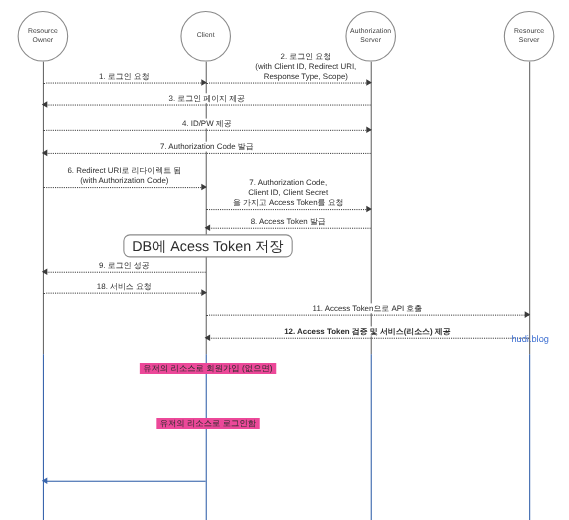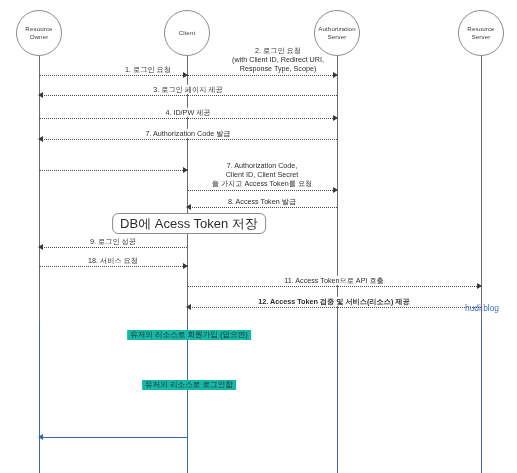--- a/index.html
+++ b/index.html
@@ -106,21 +106,21 @@
     transform: translateX(-50%);
     z-index: 6;
   }
   .free-text {
     position: absolute;
     font-size: 7.6px;
     line-height: 10px;
     color: #2c2c2c;
     white-space: nowrap;
     transform: translateX(-50%);
-    background: #14b8a6;
+    background: #ec4899;
     padding: 0 3px;
     z-index: 4;
   }
   .watermark {
     position: absolute;
     font-size: 8.4px;
     color: #3d6fd1;
     white-space: nowrap;
     z-index: 7;
   }
@@ -155,21 +155,21 @@
   </div>
   <div class="actor" style="left:458px; top:10px;">
     <span class="actor-label">Resource
 Server</span>
   </div>
 
   <div class="msg" style="left:39px; top:75px; width:148px;">
     <div class="line"></div>
     <div class="head right"></div>
   </div>
-  <div class="msg-label" style="left:113px; top:74px;margin-left:35px;">1. 로그인 요청</div>
+  <div class="msg-label" style="left:113px; top:74px;">1. 로그인 요청</div>
 
   <div class="msg" style="left:187px; top:75px; width:150px;">
     <div class="line"></div>
     <div class="head right"></div>
   </div>
   <div class="msg-label" style="left:262px; top:74px;margin-left:16px;">2. 로그인 요청
 (with Client ID, Redirect URI,
 Response Type, Scope)</div>
 
   <div class="msg" style="left:39px; top:95px; width:298px;">
@@ -187,20 +187,22 @@
   <div class="msg" style="left:39px; top:139px; width:298px;">
     <div class="line"></div>
     <div class="head left"></div>
   </div>
   <div class="msg-label" style="left:188px; top:138px;">7. Authorization Code 발급</div>
 
   <div class="msg" style="left:39px; top:170px; width:148px;">
     <div class="line"></div>
     <div class="head right"></div>
   </div>
+  <div class="msg-label" style="left:113px; top:169px;">6. Redirect URI로 리다이렉트 됨
+(with Authorization Code)</div>
 
   <div class="msg" style="left:187px; top:190px; width:150px;">
     <div class="line"></div>
     <div class="head right"></div>
   </div>
   <div class="msg-label" style="left:262px; top:189px;">7. Authorization Code,
 Client ID, Client Secret
 을 가지고 Access Token를 요청</div>
 
   <div class="msg" style="left:187px; top:207px; width:150px;">

